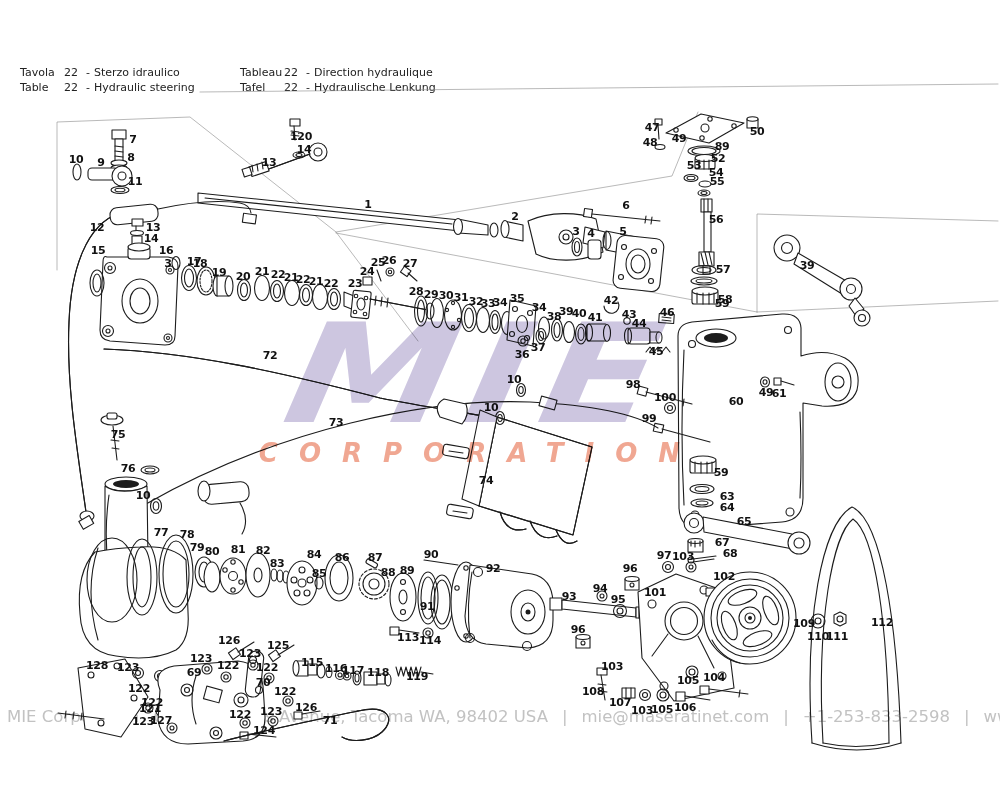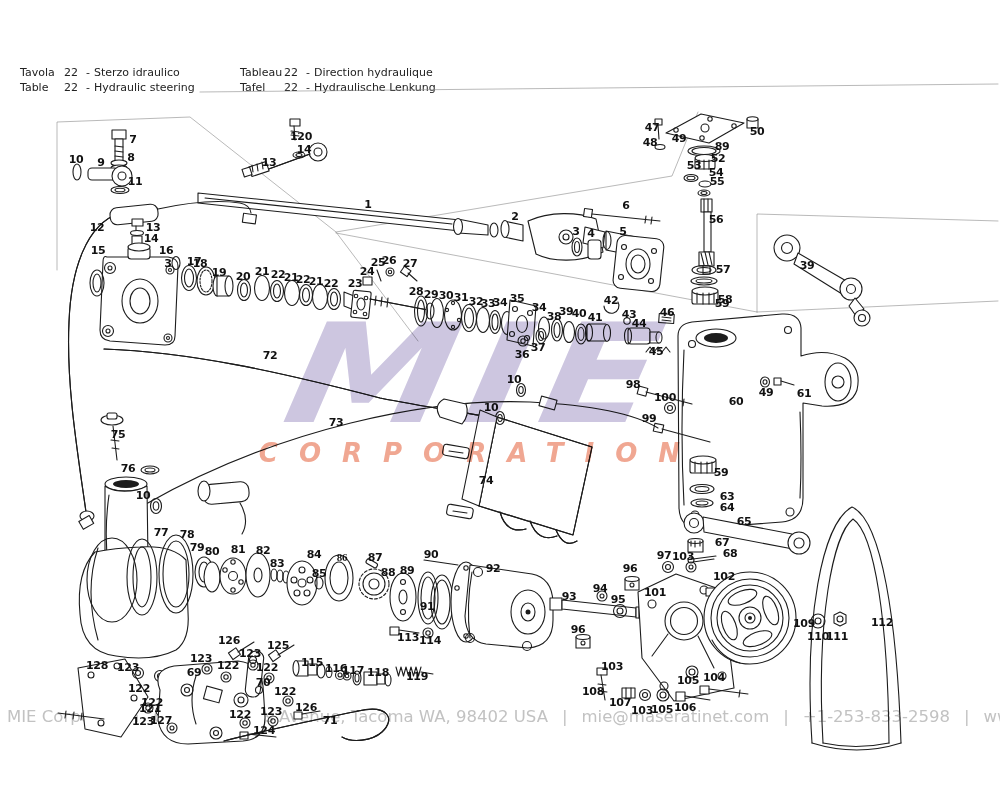--- a/index.html
+++ b/index.html
@@ -674,21 +674,21 @@
       <span class="plabel" style="left: 807px; top: 265px;">39</span>
       <span class="plabel" style="left: 270px; top: 355px;">72</span>
       <span class="plabel" style="left: 336px; top: 422px;">73</span>
       <span class="plabel" style="left: 514px; top: 379px;">10</span>
       <span class="plabel" style="left: 491px; top: 407px;">10</span>
       <span class="plabel" style="left: 633px; top: 384px;">98</span>
       <span class="plabel" style="left: 665px; top: 397px;">100</span>
       <span class="plabel" style="left: 649px; top: 418px; text-align: center;">99</span>
       <span class="plabel" style="left: 736px; top: 401px;">60</span>
       <span class="plabel" style="left: 766px; top: 392px;">49</span>
-      <span class="plabel" style="left: 779px; top: 393px; margin-left: 25px;">61</span>
+      <span class="plabel" style="left: 779px; top: 393px;">61</span>
       <span class="plabel" style="left: 118px; top: 434px;">75</span>
       <span class="plabel" style="left: 128px; top: 468px;">76</span>
       <span class="plabel" style="left: 143px; top: 495px;">10</span>
       <span class="plabel" style="left: 486px; top: 480px;">74</span>
       <span class="plabel" style="left: 721px; top: 472px;">59</span>
       <span class="plabel" style="left: 727px; top: 496px;">63</span>
       <span class="plabel" style="left: 727px; top: 507px;">64</span>
       <span class="plabel" style="left: 744px; top: 521px;">65</span>
       <span class="plabel" style="left: 722px; top: 542px;">67</span>
       <span class="plabel" style="left: 730px; top: 553px;">68</span>
@@ -711,21 +711,21 @@
       <span class="plabel" style="left: 685px; top: 707px;">106</span>
       <span class="plabel" style="left: 161px; top: 532px;">77</span>
       <span class="plabel" style="left: 187px; top: 534px;">78</span>
       <span class="plabel" style="left: 197px; top: 547px;">79</span>
       <span class="plabel" style="left: 212px; top: 551px;">80</span>
       <span class="plabel" style="left: 238px; top: 549px;">81</span>
       <span class="plabel" style="left: 263px; top: 550px;">82</span>
       <span class="plabel" style="left: 277px; top: 563px;">83</span>
       <span class="plabel" style="left: 314px; top: 554px;">84</span>
       <span class="plabel" style="left: 319px; top: 573px;">85</span>
-      <span class="plabel" style="left: 342px; top: 557px; font-family: Liberation Serif, serif;">86</span>
+      <span class="plabel" style="left: 342px; top: 557px;">86</span>
       <span class="plabel" style="left: 375px; top: 557px;">87</span>
       <span class="plabel" style="left: 388px; top: 572px;">88</span>
       <span class="plabel" style="left: 407px; top: 570px;">89</span>
       <span class="plabel" style="left: 431px; top: 554px;">90</span>
       <span class="plabel" style="left: 427px; top: 606px;">91</span>
       <span class="plabel" style="left: 493px; top: 568px;">92</span>
       <span class="plabel" style="left: 569px; top: 596px;">93</span>
       <span class="plabel" style="left: 600px; top: 588px;">94</span>
       <span class="plabel" style="left: 618px; top: 599px;">95</span>
       <span class="plabel" style="left: 578px; top: 629px;">96</span>

